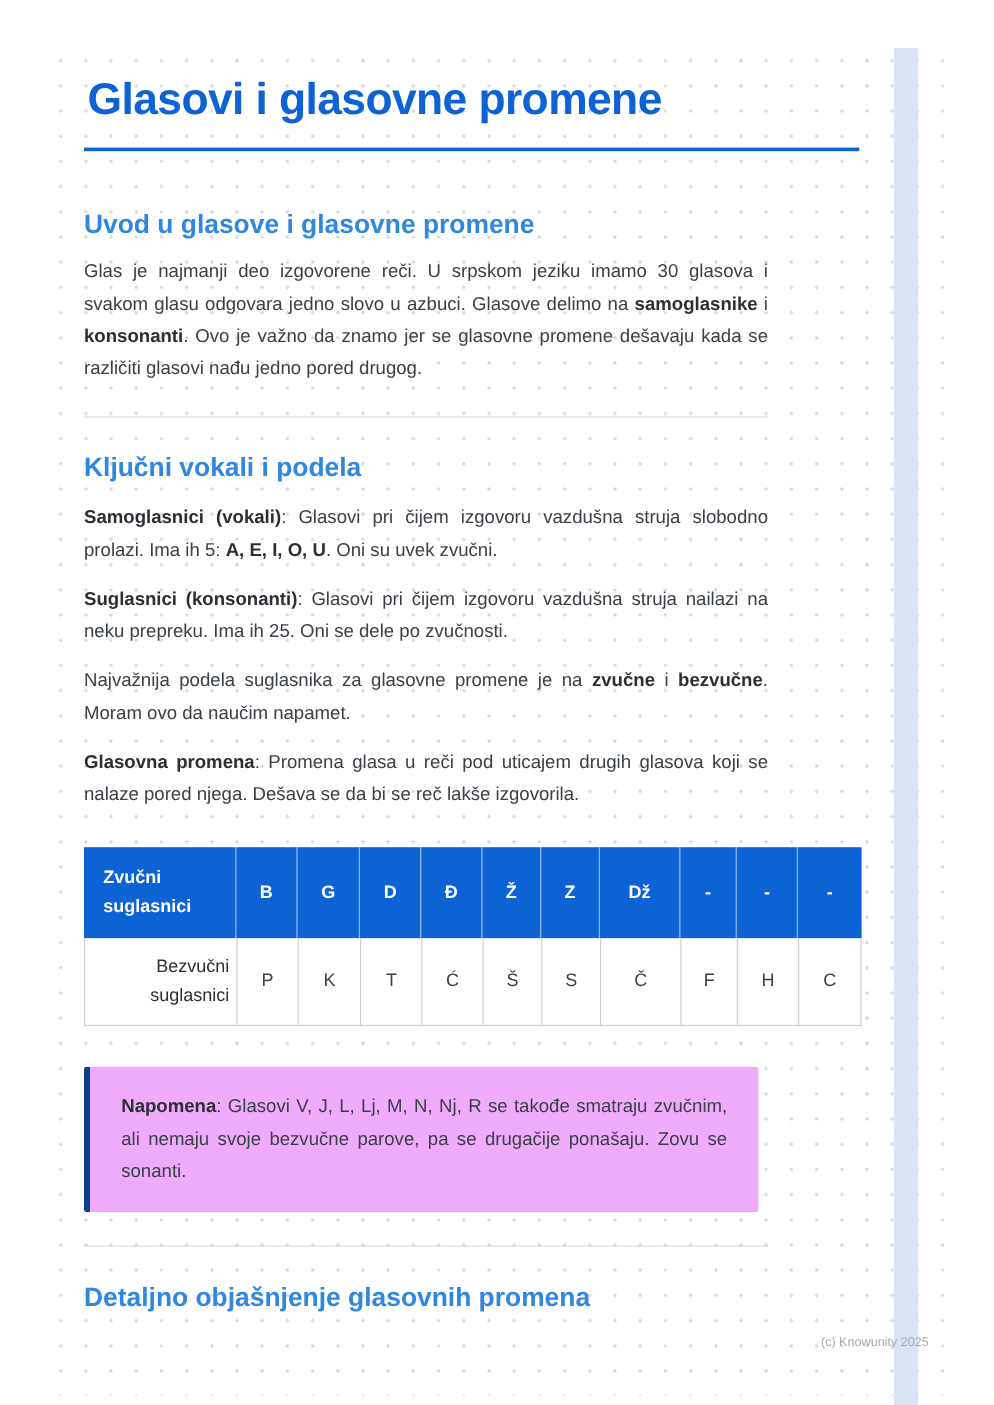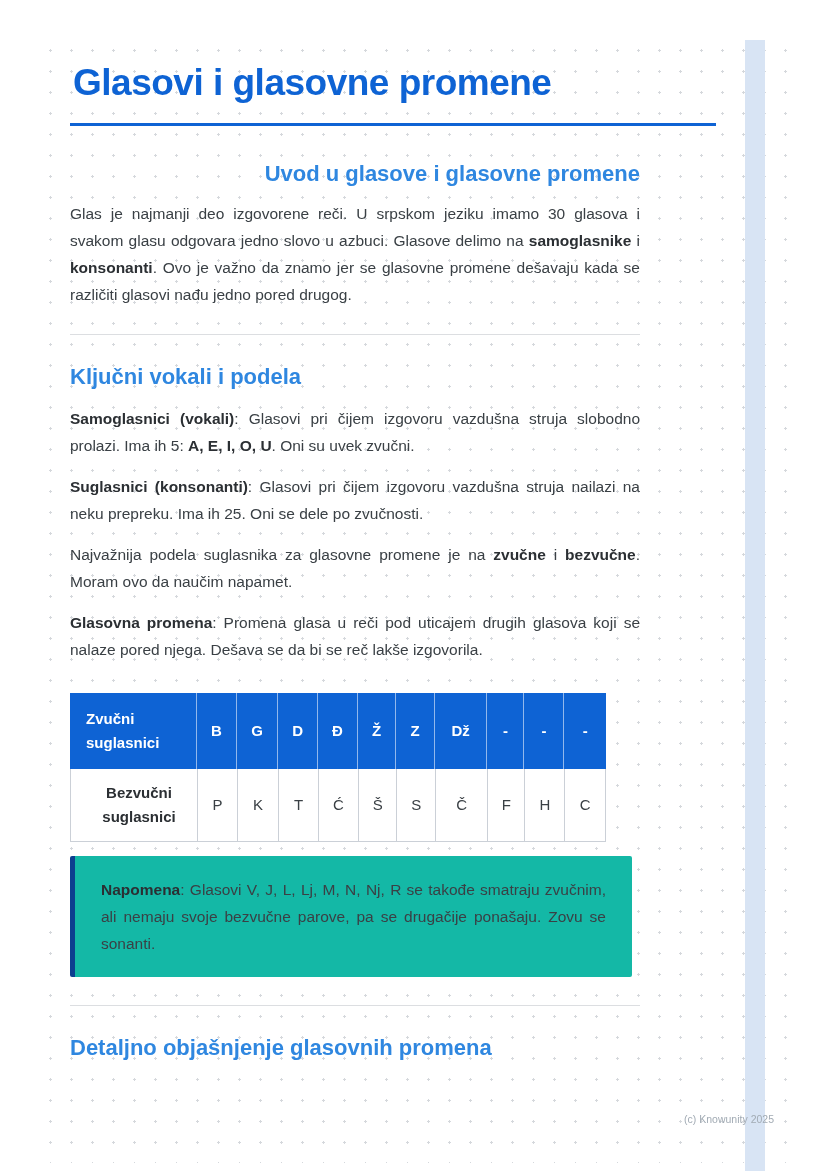--- a/index.html
+++ b/index.html
@@ -46,21 +46,21 @@
     background: #0e63d4;
     margin-top: 20px;
   }
   h2.section-heading {
     margin: 0;
     font-size: 22px;
     line-height: 28px;
     font-weight: 700;
     color: #2f87e0;
   }
-  h2.h-uvod    { margin-top: 34px; text-align: right; }
+  h2.h-uvod    { margin-top: 47px; }
   h2.h-kljucni { margin-top: 28px; }
   h2.h-detaljno{ margin-top: 28px; }
   p.body-text {
     margin: 12px 0 0 0;
     font-size: 15.5px;
     line-height: 27px;
     color: #3a4045;
     text-align: justify;
   }
   .kp p.body-text { margin-top: 14px; }
@@ -68,21 +68,21 @@
   hr.section-divider {
     border: 0;
     border-top: 1px solid #dcdee1;
     margin: 26px 0 0 0;
     width: 570px;
   }
   hr.divider-2 { margin-top: 28px; }
   table.voicing-table {
     border-collapse: separate;
     border-spacing: 0;
-    width: 536px;
+    width: 648px;
     margin-top: 30px;
     font-size: 15px;
   }
   table.voicing-table td {
     text-align: center;
     vertical-align: middle;
   }
   tr.thead td {
     background: #0e63d4;
     color: #ffffff;
@@ -100,30 +100,30 @@
   tr.tbody td {
     background: #ffffff;
     color: #3a4045;
     padding: 12px 6px;
     line-height: 24px;
     border-left: 1px solid #cbd0d7;
     border-bottom: 1px solid #cbd0d7;
   }
   tr.tbody td:last-child { border-right: 1px solid #cbd0d7; }
   tr.tbody td.row-label {
-    text-align: center;
+    text-align: right;
     padding-left: 16px;
-    font-weight: 700;
+    font-weight: 400;
     color: #2b2f33;
   }
   .note-box {
     box-sizing: border-box;
     width: 562px;
-    margin-top: 14px;
-    background: #14b8a6;
+    margin-top: 34px;
+    background: #f0abfc;
     border-left: 5px solid #0d3f8f;
     border-radius: 2px;
     padding: 20px 26px 20px 26px;
   }
   .note-box p.body-text { margin: 0; }
   .copyright-footer {
     position: absolute;
     right: 54px;
     bottom: 46px;
     font-size: 10.5px;

